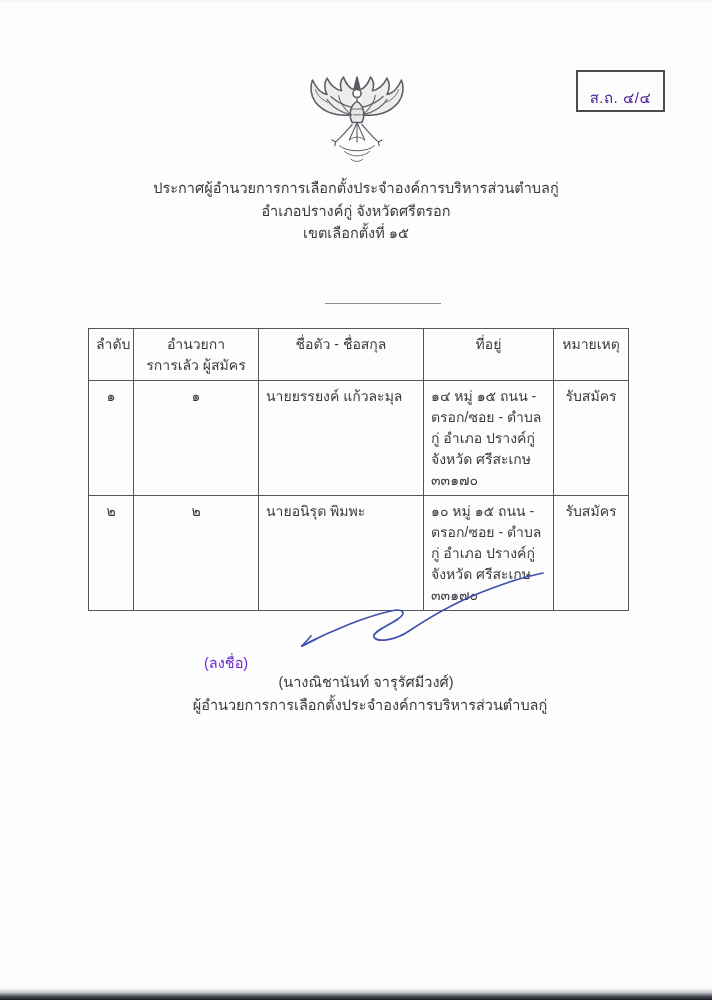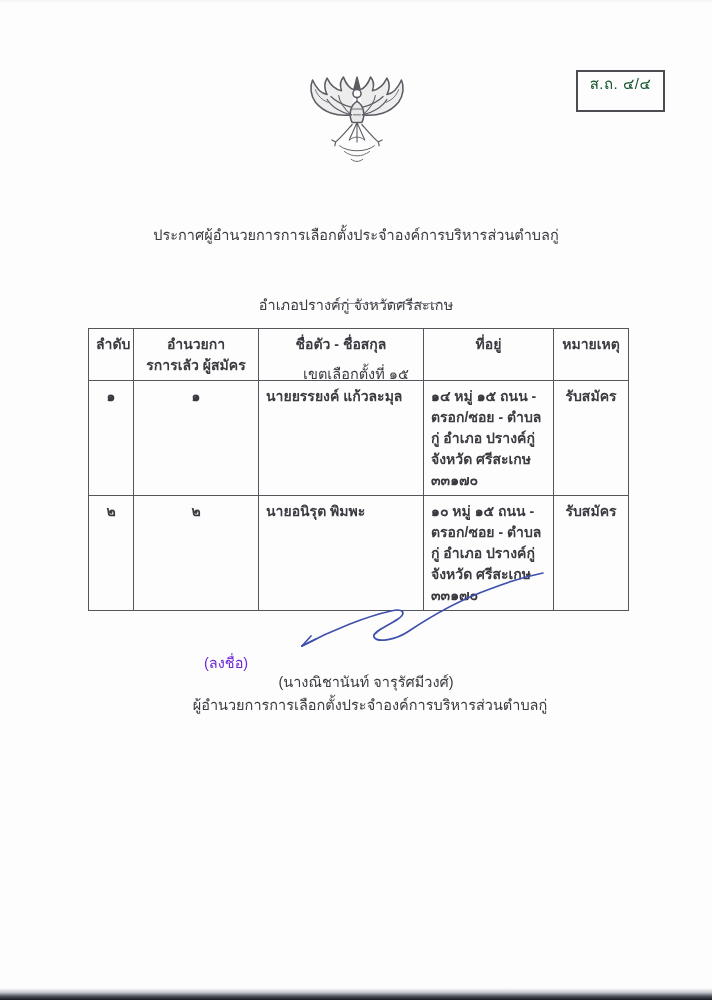--- a/index.html
+++ b/index.html
@@ -16,45 +16,45 @@
     position:absolute;left:0;bottom:0;width:100%;height:12px;
     background:linear-gradient(to bottom,#fdfdfd 0%,#c9ccd1 35%,#4a4f57 70%,#15181d 100%);
   }
   .scan-top-edge{
     position:absolute;left:0;top:0;width:100%;height:3px;
     background:linear-gradient(to bottom,#f2f2f4,#fdfdfd);
   }
   .form-code-box{
     position:absolute;left:576px;top:70px;width:85px;height:38px;
     border:2px solid #4c4c52;
-    display:flex;align-items:flex-start;justify-content:center;
-    font-size:15px;letter-spacing:.5px;color:#14532d;
+    display:flex;align-items:flex-end;justify-content:center;
+    font-size:15px;letter-spacing:.5px;color:#4c1d95;
   }
   .emblem{
     position:absolute;left:299px;top:76px;width:116px;height:97px;
   }
   .title-block{
     position:absolute;left:0;top:177px;width:712px;
     text-align:center;font-size:14.5px;line-height:22.5px;color:#3a3a40;
   }
-  .title-block div{white-space:nowrap;margin-top:47px;}
+  .title-block div{white-space:nowrap;}
   .divider{
     position:absolute;left:325px;top:303px;width:116px;height:0;
     border-top:1.5px solid #8b8e93;
   }
   .doc-table{
     position:absolute;left:88px;top:328px;width:540px;
     border-collapse:collapse;table-layout:fixed;
     font-size:14px;line-height:21px;color:#3a3a40;
   }
   .doc-table td,.doc-table th{
     border:1.4px solid #55555c;
     vertical-align:top;
     padding:5px 7px 4px 7px;
-    font-weight:bold;
+    font-weight:normal;
   }
   .doc-table th{text-align:center;height:33px;}
   .doc-table td{height:75px;}
   .col-order{width:45px;}
   .col-number{width:125px;}
   .col-name{width:165px;}
   .col-address{width:130px;}
   .col-remark{width:75px;}
   .cell-center{text-align:center;}
   .footer-date{
@@ -122,21 +122,21 @@
       <path d="M65,50 C72,58 77,64 82,68 M82,68 L86,66 M82,68 L83,72" stroke-width="1.2"></path>
 
       <path d="M42,72 C50,79 70,79 78,72" stroke-width="1.0"></path>
       <path d="M47,78 C55,84 65,84 73,78" stroke-width="0.9"></path>
       <path d="M54,86 C58,89 62,89 66,86" stroke-width="0.9"></path>
     </svg>
   </div>
 
   <div class="title-block">
     <div>ประกาศผู้อำนวยการการเลือกตั้งประจำองค์การบริหารส่วนตำบลกู่</div>
-    <div>อำเภอปรางค์กู่ จังหวัดศรีสะเกษ</div>
+    <div>อำเภอปรางค์กู่ จังหวัดศรีตรอก</div>
     <div>เขตเลือกตั้งที่ ๑๕</div>
   </div>
 
   <div class="divider"></div>
 
   <table class="doc-table">
     <colgroup>
       <col class="col-order">
         <col class="col-number">
         <col class="col-name">

